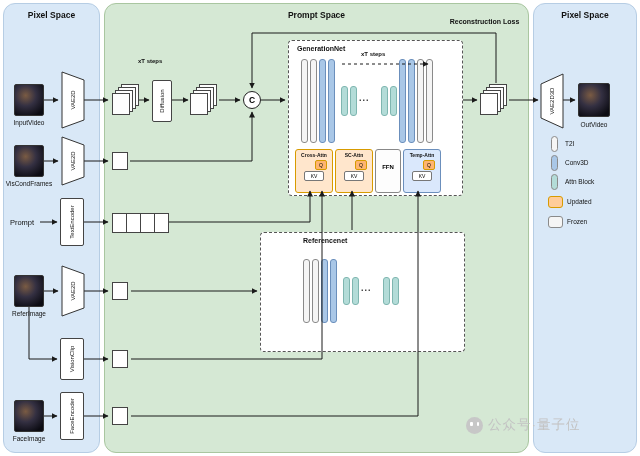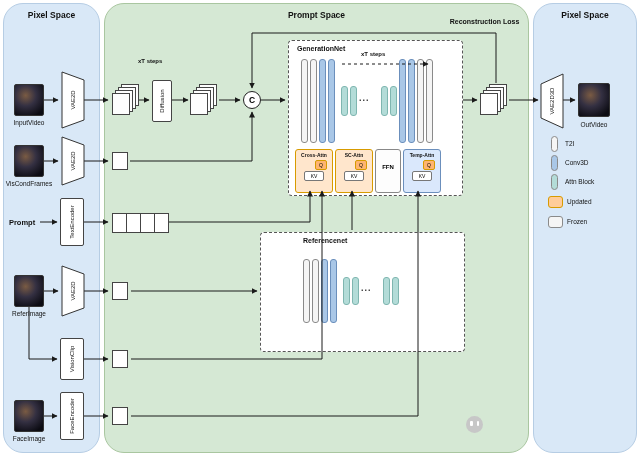--- a/index.html
+++ b/index.html
@@ -1,20 +1,20 @@
 <!DOCTYPE html>
 <html style="--panel-blue: #d9e8f7; --panel-green: #d5e8d4; --t2i: #f5f5f5; --conv3d: #a9c7e7; --attn: #b3dcd8; --module-orange: #ffe6cc; --module-blue: #dae8fc; --q-orange: #ffb570; --updated: #ffcc99; --updated-border: #d79b00; --frozen: #f5f5f5;"><head>
 <meta charset="utf-8">
 <style>
   html,body{margin:0;padding:0;background:#fff;}
   .canvas{position:relative;width:640px;height:456px;background:#fff;
           font-family:"Liberation Sans", sans-serif;overflow:hidden;}
 
   
-  .panel{position:absolute;border-radius:20px;box-sizing:border-box;}
+  .panel{position:absolute;border-radius:12px;box-sizing:border-box;}
   .panel.blue{background:var(--panel-blue);border:1px solid #b6cde4;}
   .panel.green{background:var(--panel-green);border:1px solid #a9c6a0;}
   .panel-title{text-align:center;margin-top:6px;font-weight:bold;font-size:8.5px;color:#111;}
 
   
   .abs{position:absolute;box-sizing:border-box;}
   .thumb{width:30px;height:32px;border:1px solid #333;border-radius:2px;
          background:radial-gradient(circle at 38% 35%, #7a5b43 0%, #343042 40%, #0b0b12 85%);}
   .node-label{font-size:6.5px;color:#111;text-align:center;}
   .rect-box{background:#fff;border:1px solid #444;border-radius:2px;
@@ -180,21 +180,21 @@
   <div class="abs" style="left:62px;top:72px;width:22px;height:56px;display:flex;align-items:center;justify-content:center;">
     <span class="vtext">VAE2D</span>
   </div>
 
   <div class="abs thumb" style="left:14px;top:145px;"></div>
   <div class="abs node-label" style="left:0px;top:180px;width:58px;">VisCondFrames</div>
   <div class="abs" style="left:62px;top:137px;width:22px;height:48px;display:flex;align-items:center;justify-content:center;">
     <span class="vtext">VAE2D</span>
   </div>
 
-  <div class="abs node-label" style="left:4px;top:218px;width:36px;font-weight:bold;font-size:7.5px;">Prompt</div>
+  <div class="abs node-label" style="left:4px;top:218px;width:36px;font-weight:normal;font-size:7.5px;">Prompt</div>
   <div class="abs rect-box" style="left:60px;top:198px;width:24px;height:48px;">
     <span class="vtext">TextEncoder</span>
   </div>
 
   <div class="abs thumb" style="left:14px;top:275px;"></div>
   <div class="abs node-label" style="left:0px;top:310px;width:58px;">ReferImage</div>
   <div class="abs" style="left:62px;top:266px;width:22px;height:50px;display:flex;align-items:center;justify-content:center;">
     <span class="vtext">VAE2D</span>
   </div>
   <div class="abs rect-box" style="left:60px;top:338px;width:24px;height:42px;">
@@ -262,15 +262,16 @@
   <div class="swatch" style="left:548px;top:196px;background:var(--updated);border-color:var(--updated-border);"></div>
   <div class="legend-label" style="left:567px;top:198px;">Updated</div>
   <div class="swatch" style="left:548px;top:216px;background:var(--frozen);"></div>
   <div class="legend-label" style="left:567px;top:218px;">Frozen</div>
 
   <div class="watermark" style="left:466px;top:416px;">
     <div class="wm-face">
       <span class="eye l"></span>
         <span class="eye r"></span>
     </div>
+    <span class="wm-text">公众号·量子位</span>
   </div>
 
 </div>
 
 </body></html>

